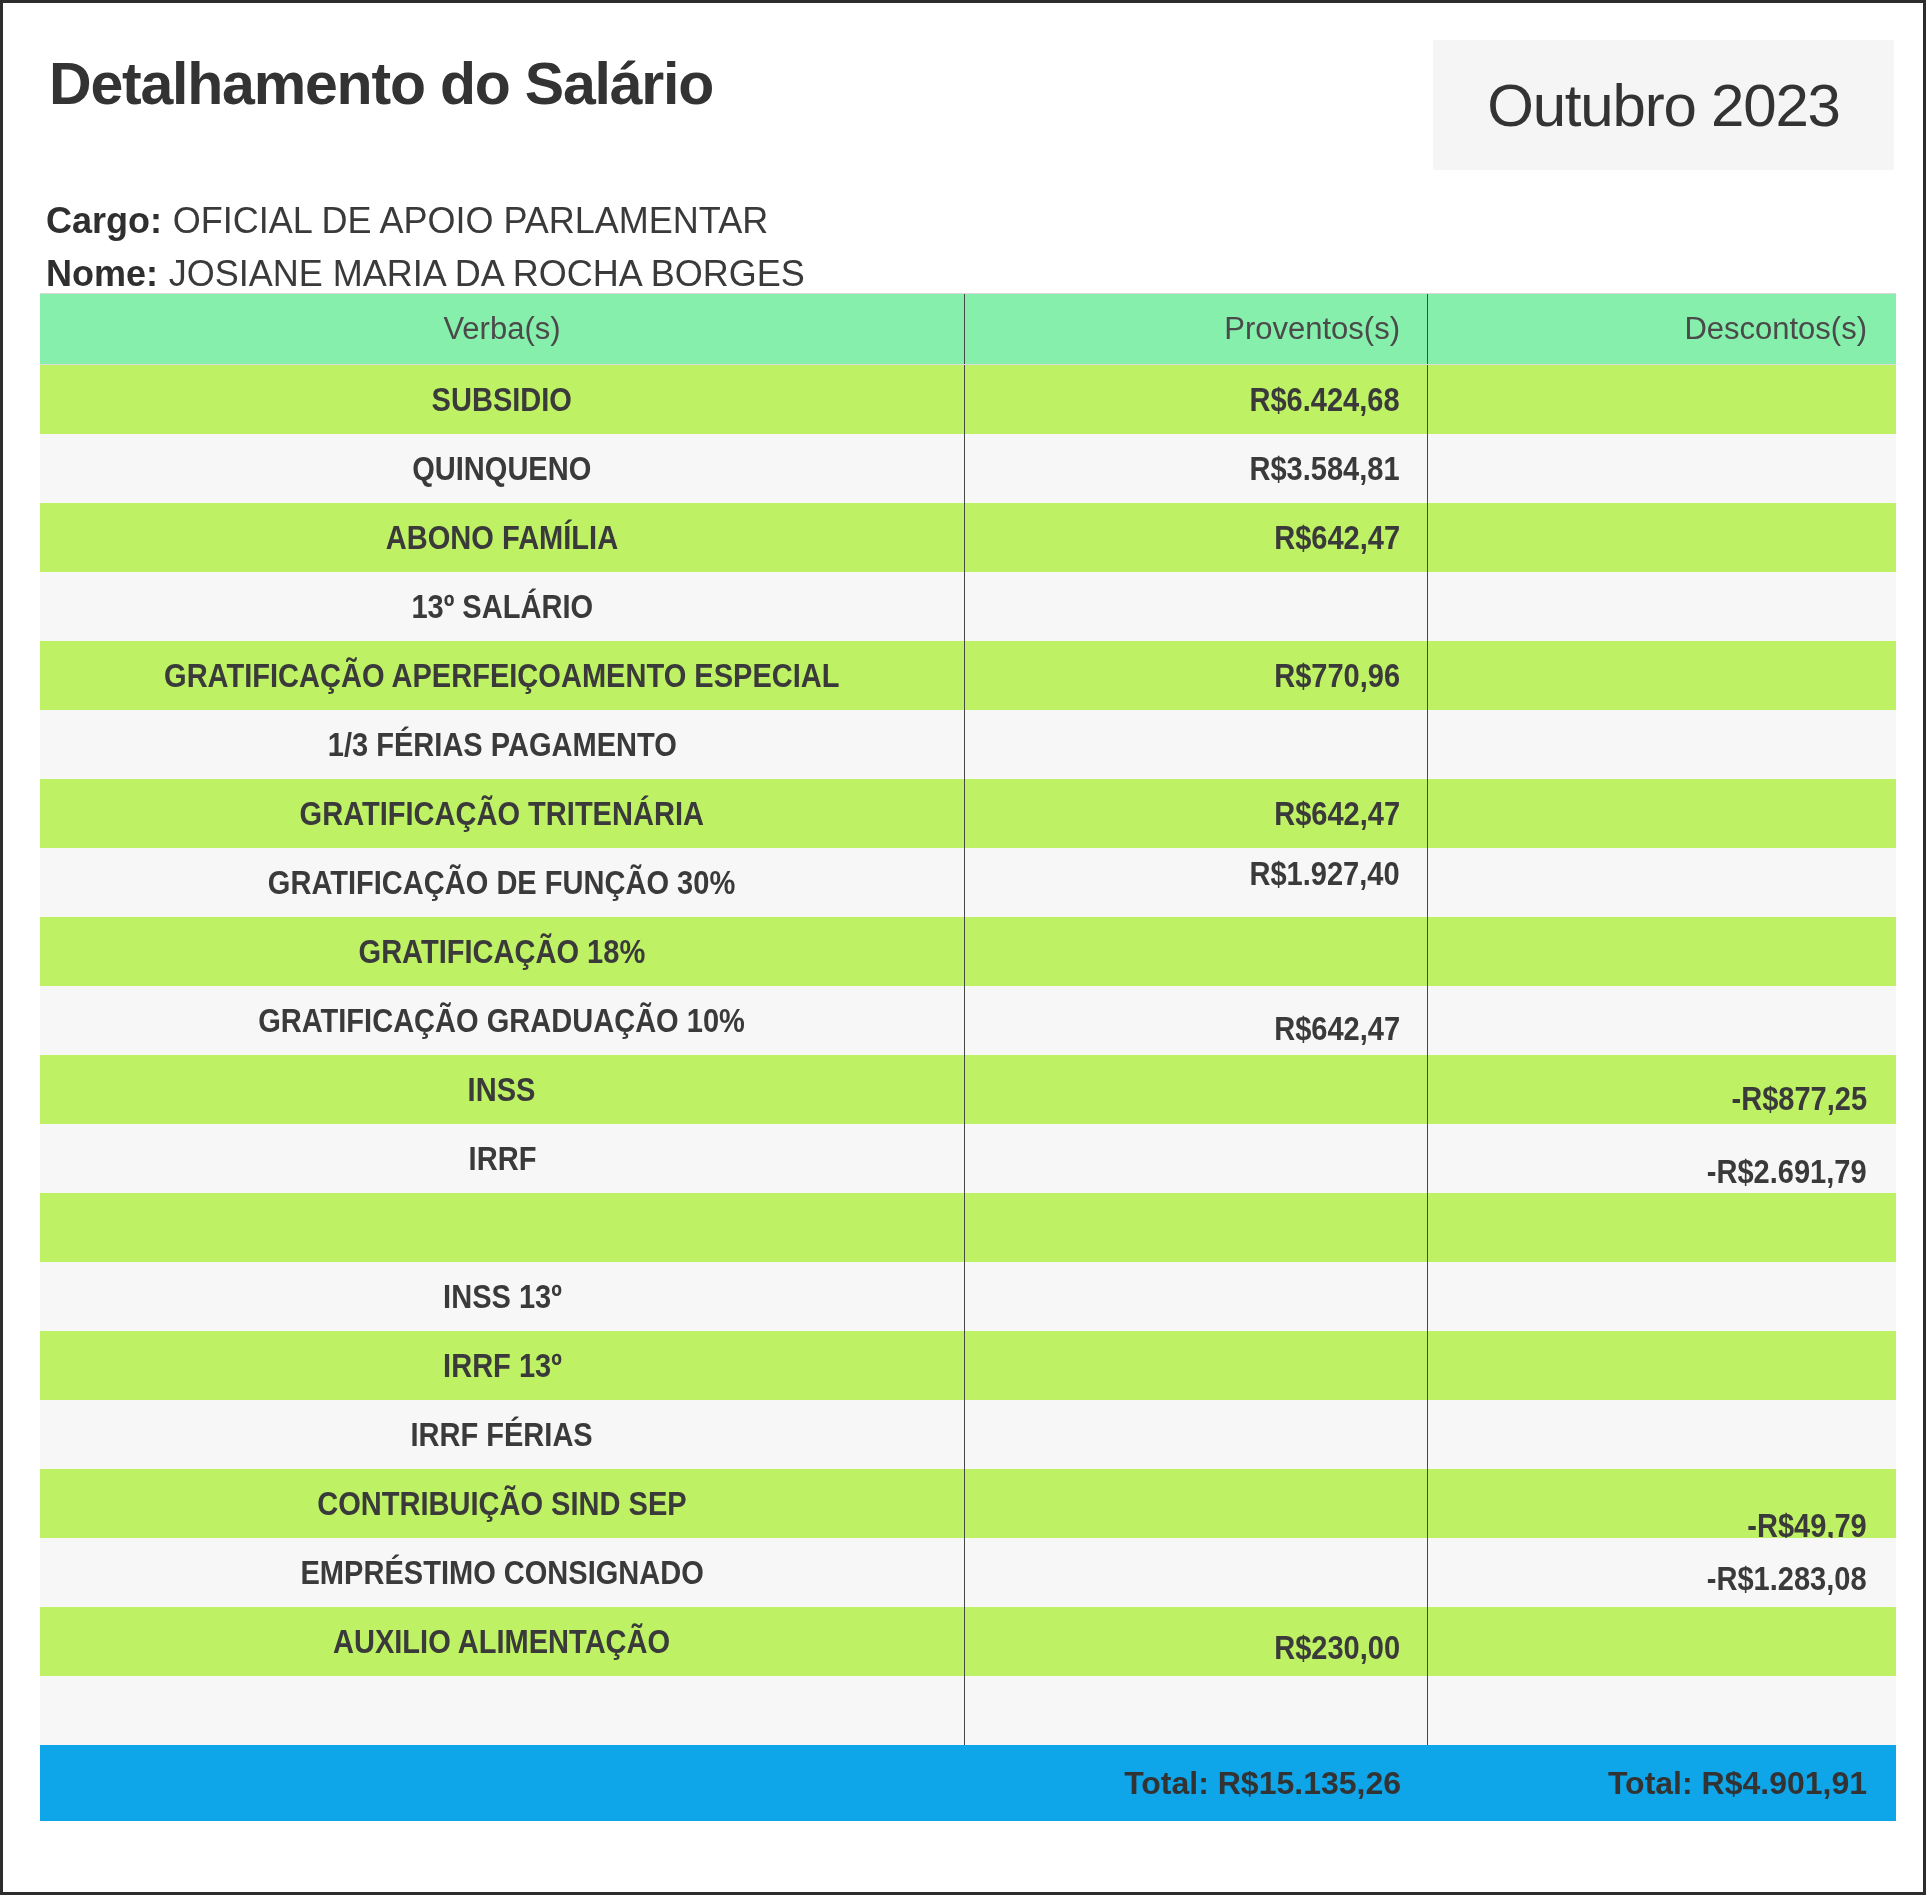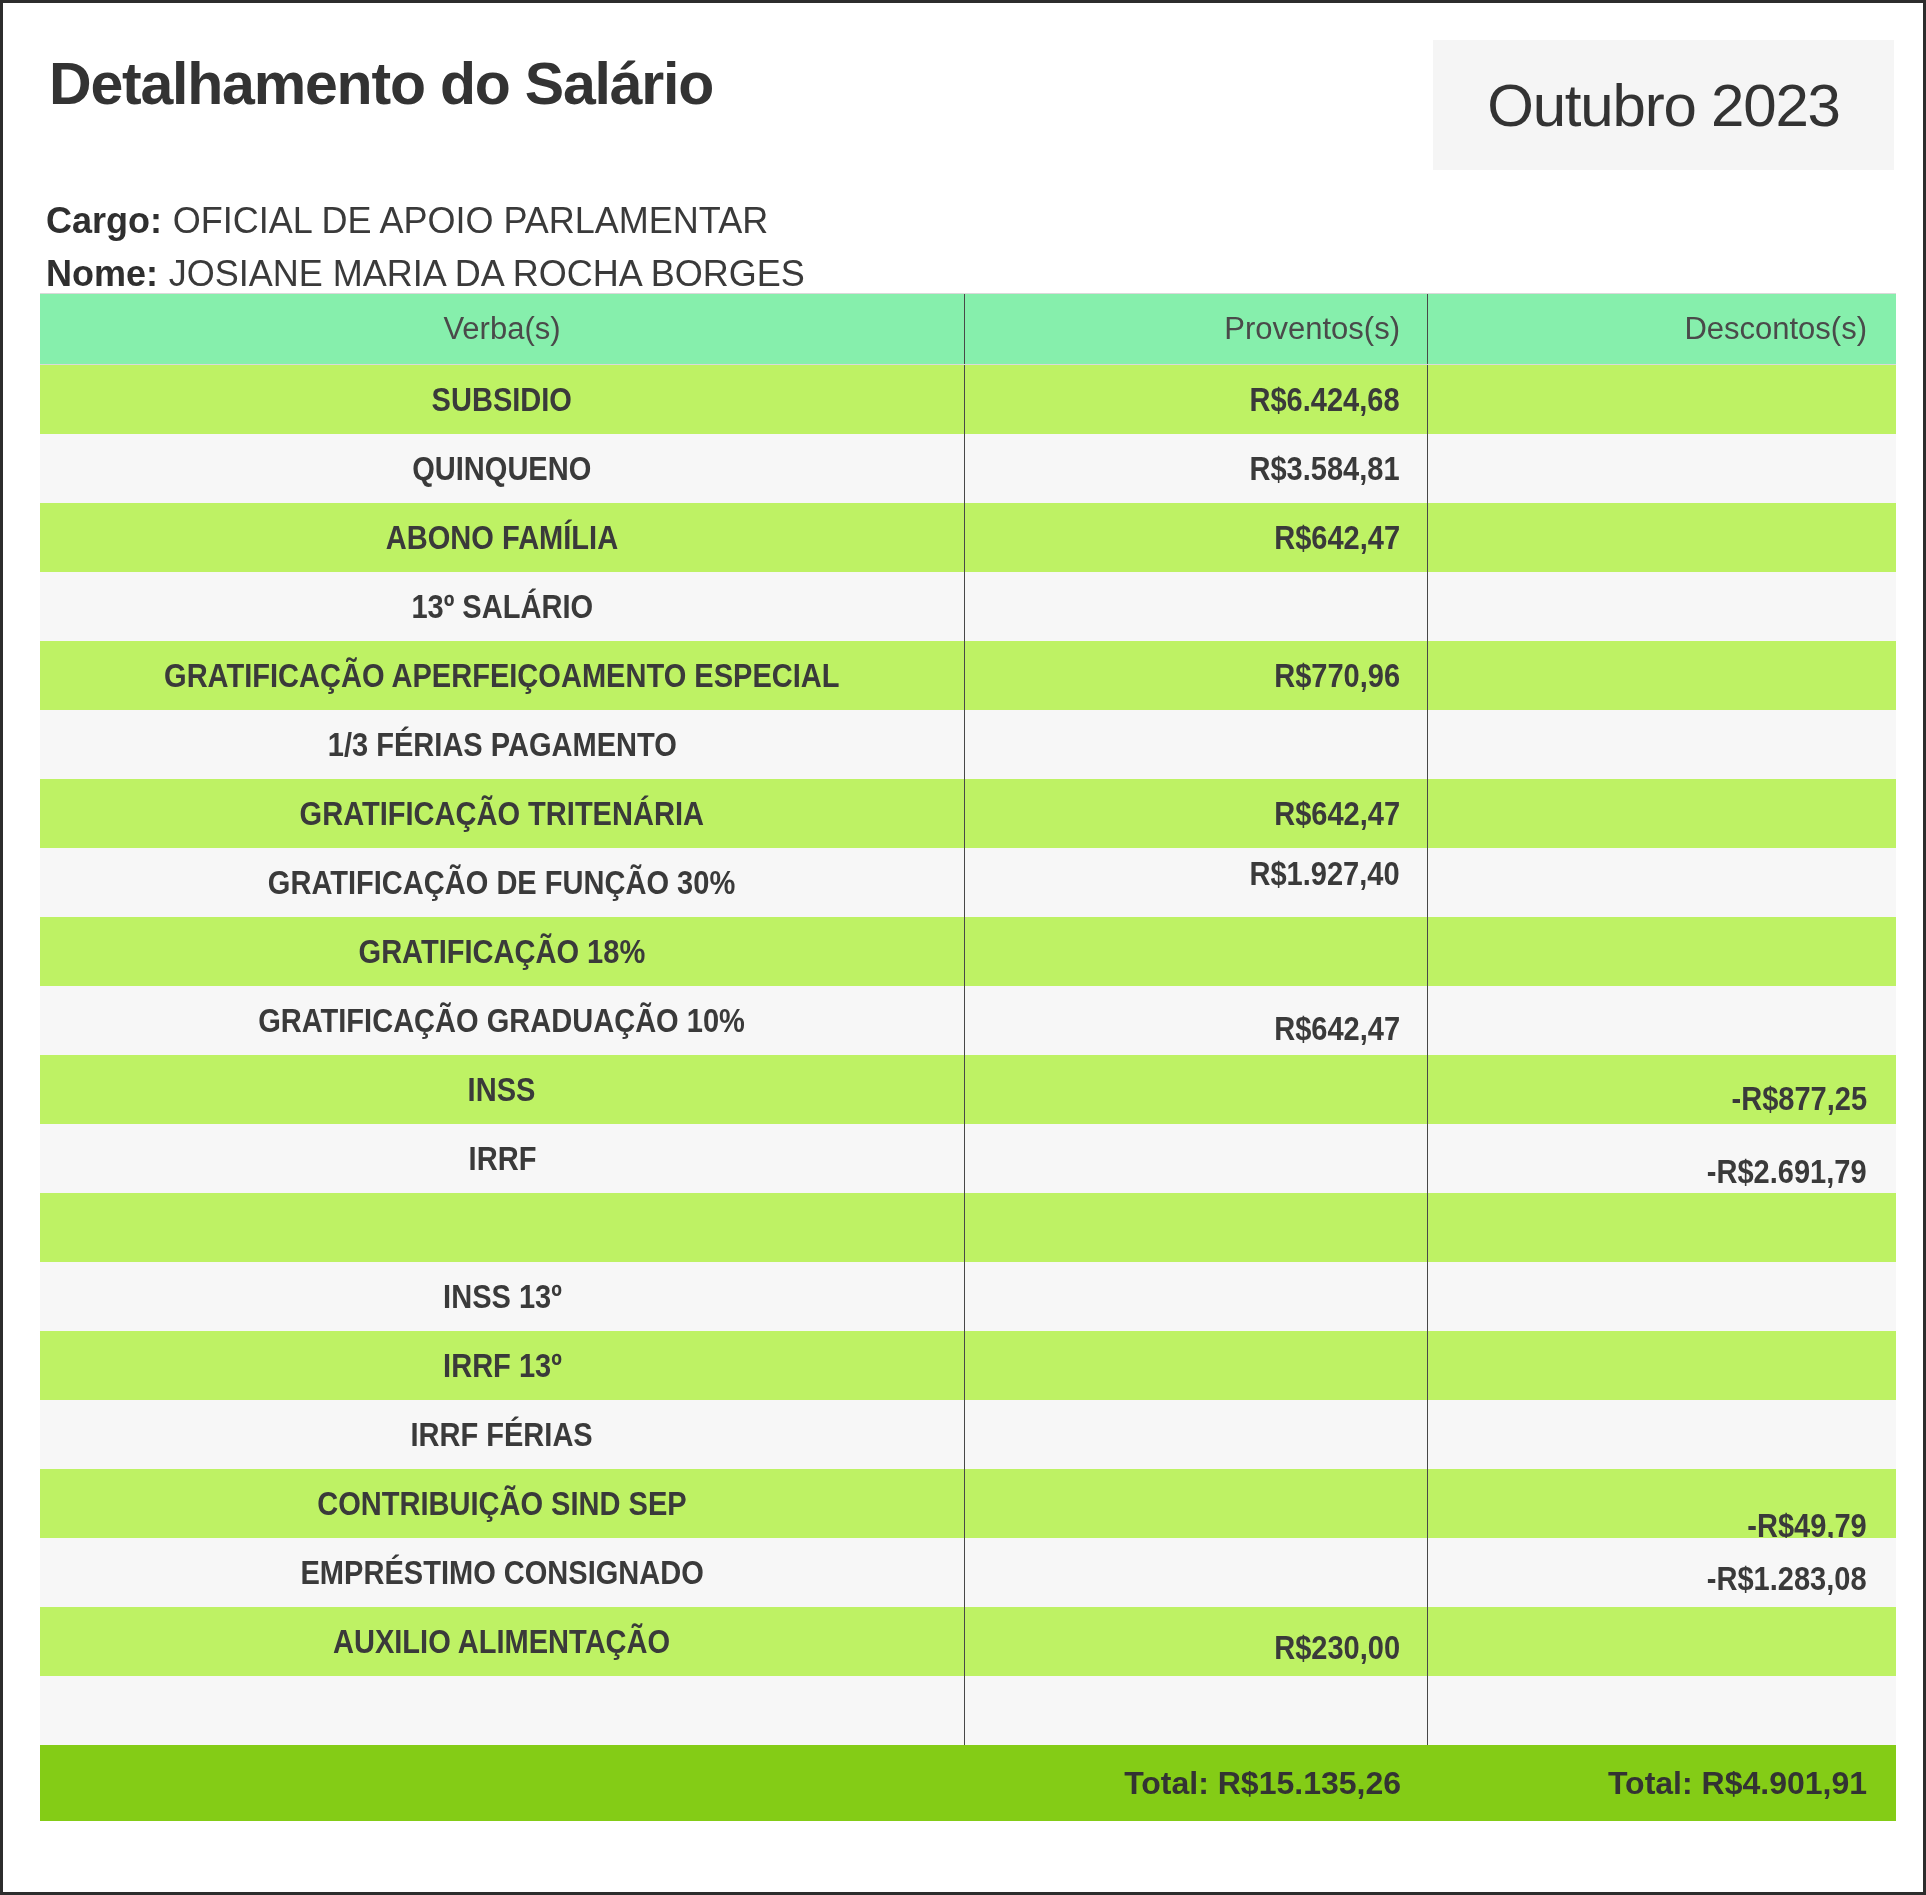--- a/index.html
+++ b/index.html
@@ -62,21 +62,21 @@
   .rows .cell.verba span{transform-origin:center center;}
   .rows .cell.prov span,.rows .cell.desc span{transform-origin:right center;}
   
   .rows .trow:nth-child(8)  .cell.prov span{top:-8.3px;}
   .rows .trow:nth-child(10) .cell.prov span{top:8.3px;}
   .rows .trow:nth-child(11) .cell.desc span{top:9.5px;}
   .rows .trow:nth-child(12) .cell.desc span{top:13px;}
   .rows .trow:nth-child(17) .cell.desc span{top:22.5px;}
   .rows .trow:nth-child(18) .cell.desc span{top:6px;}
   .rows .trow:nth-child(19) .cell.prov span{top:6px;}
-  .tfoot{height:76px;background:#84cc16;}
+  .tfoot{height:76px;background:#0ea5e9;}
   .tfoot .cell{font-size:32px;font-weight:bold;color:#333333;}
 </style>
 </head>
 <body>
 
 <div class="page">
 
   <div class="title">Detalhamento do Salário</div>
 
   <div class="period-box">

